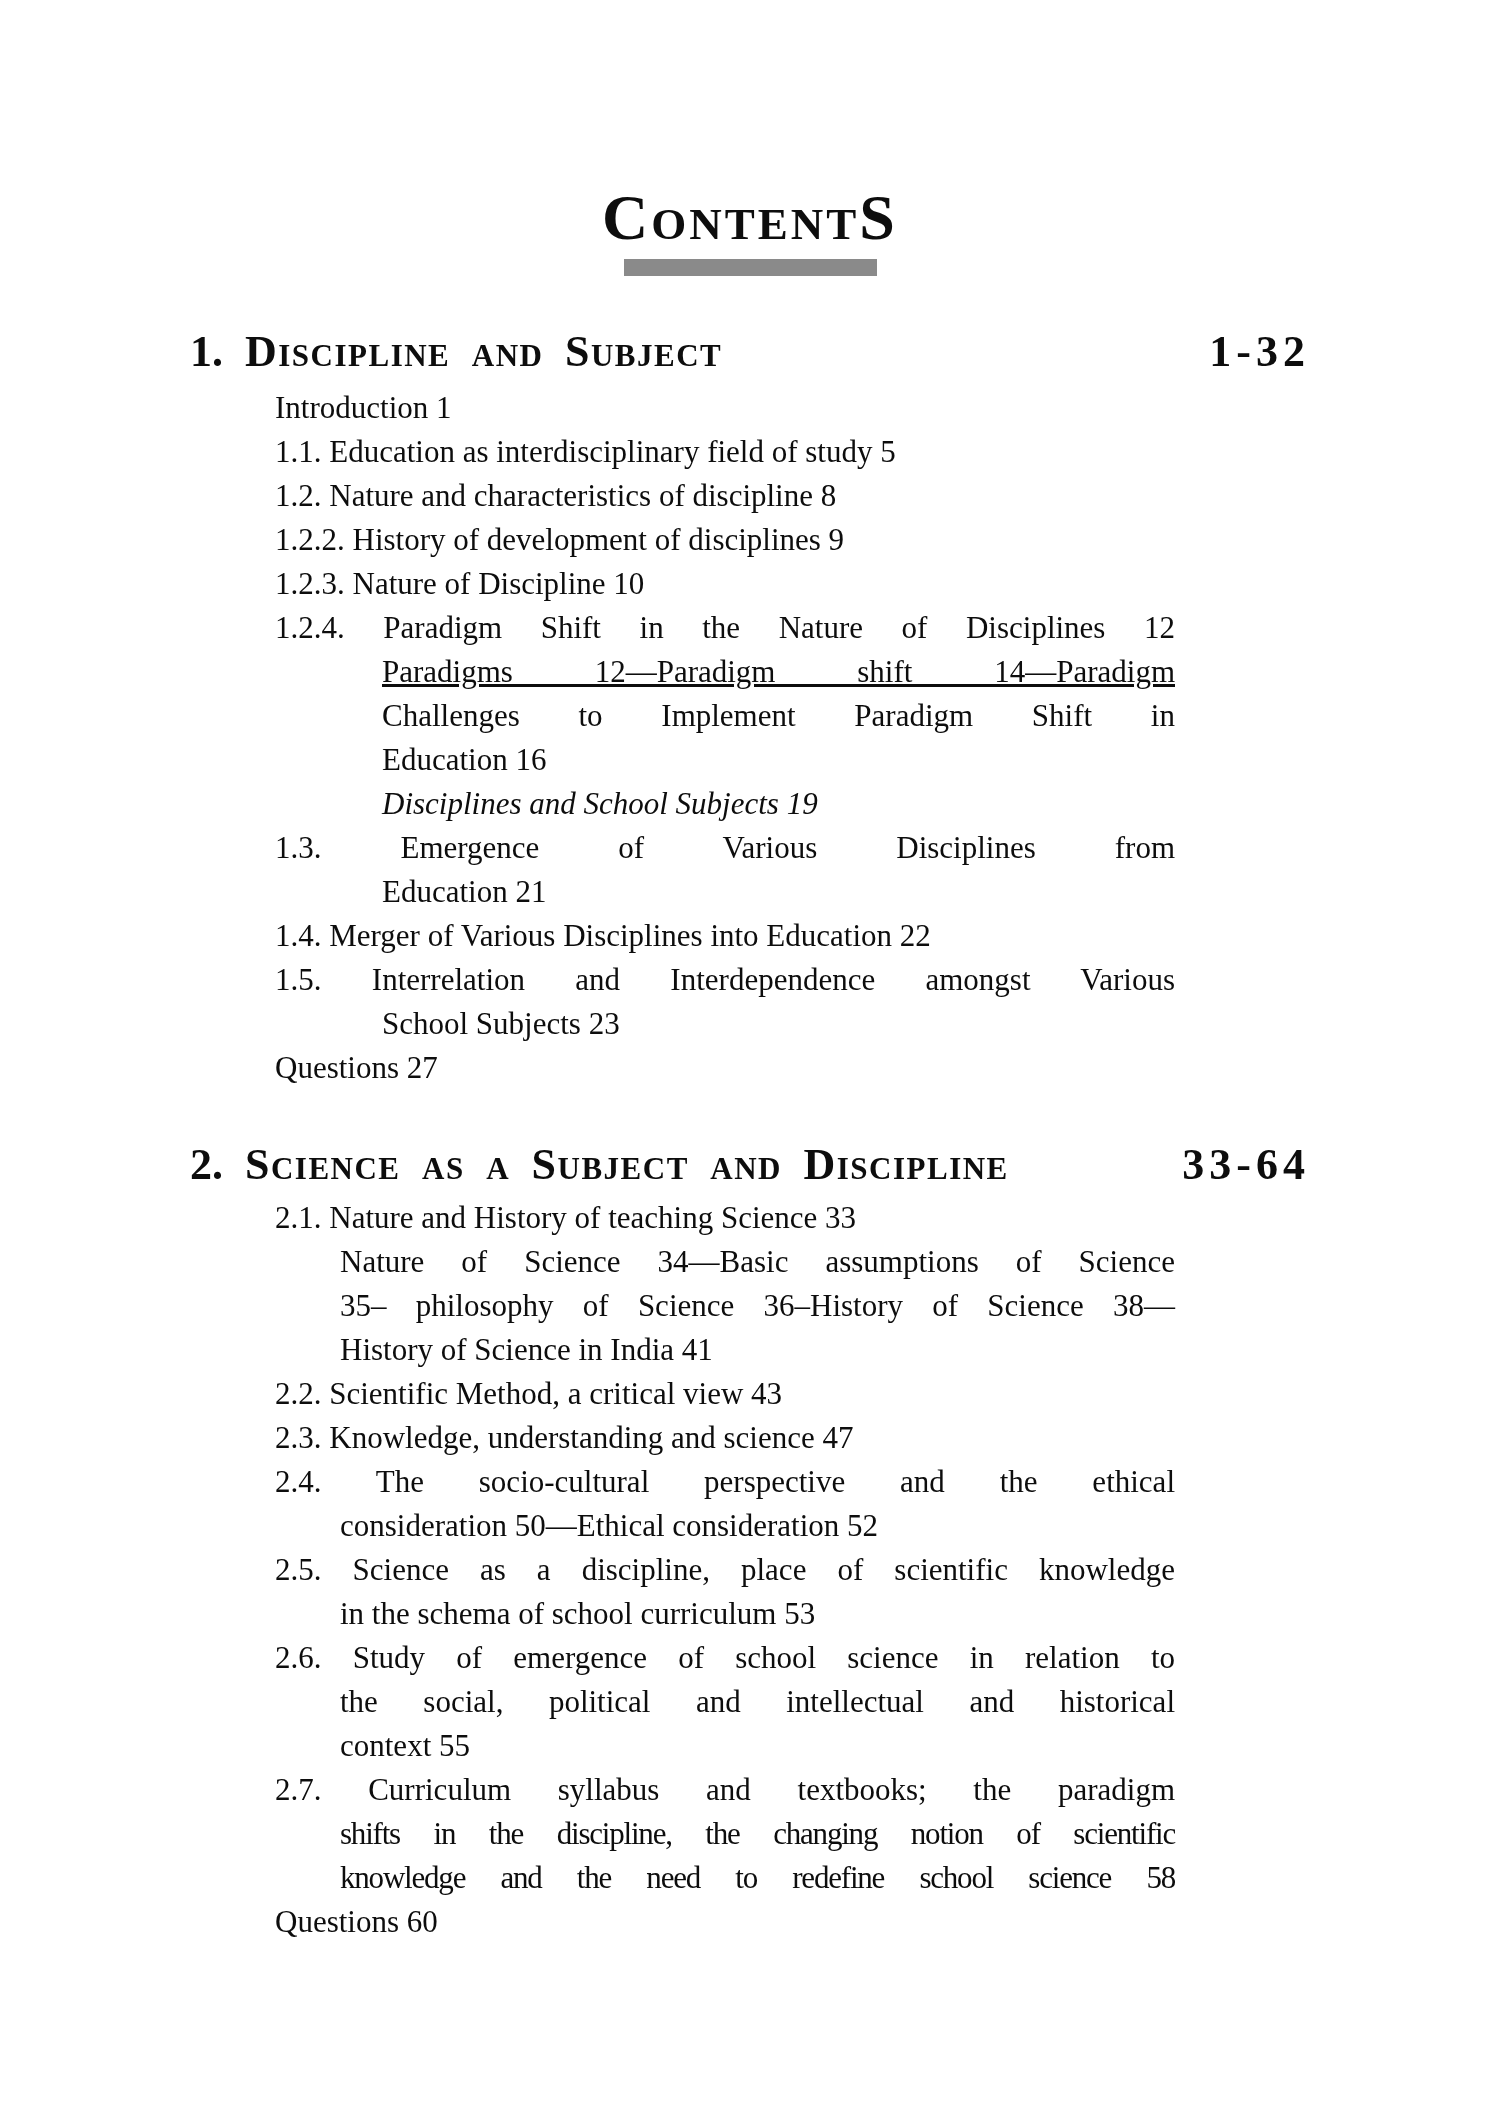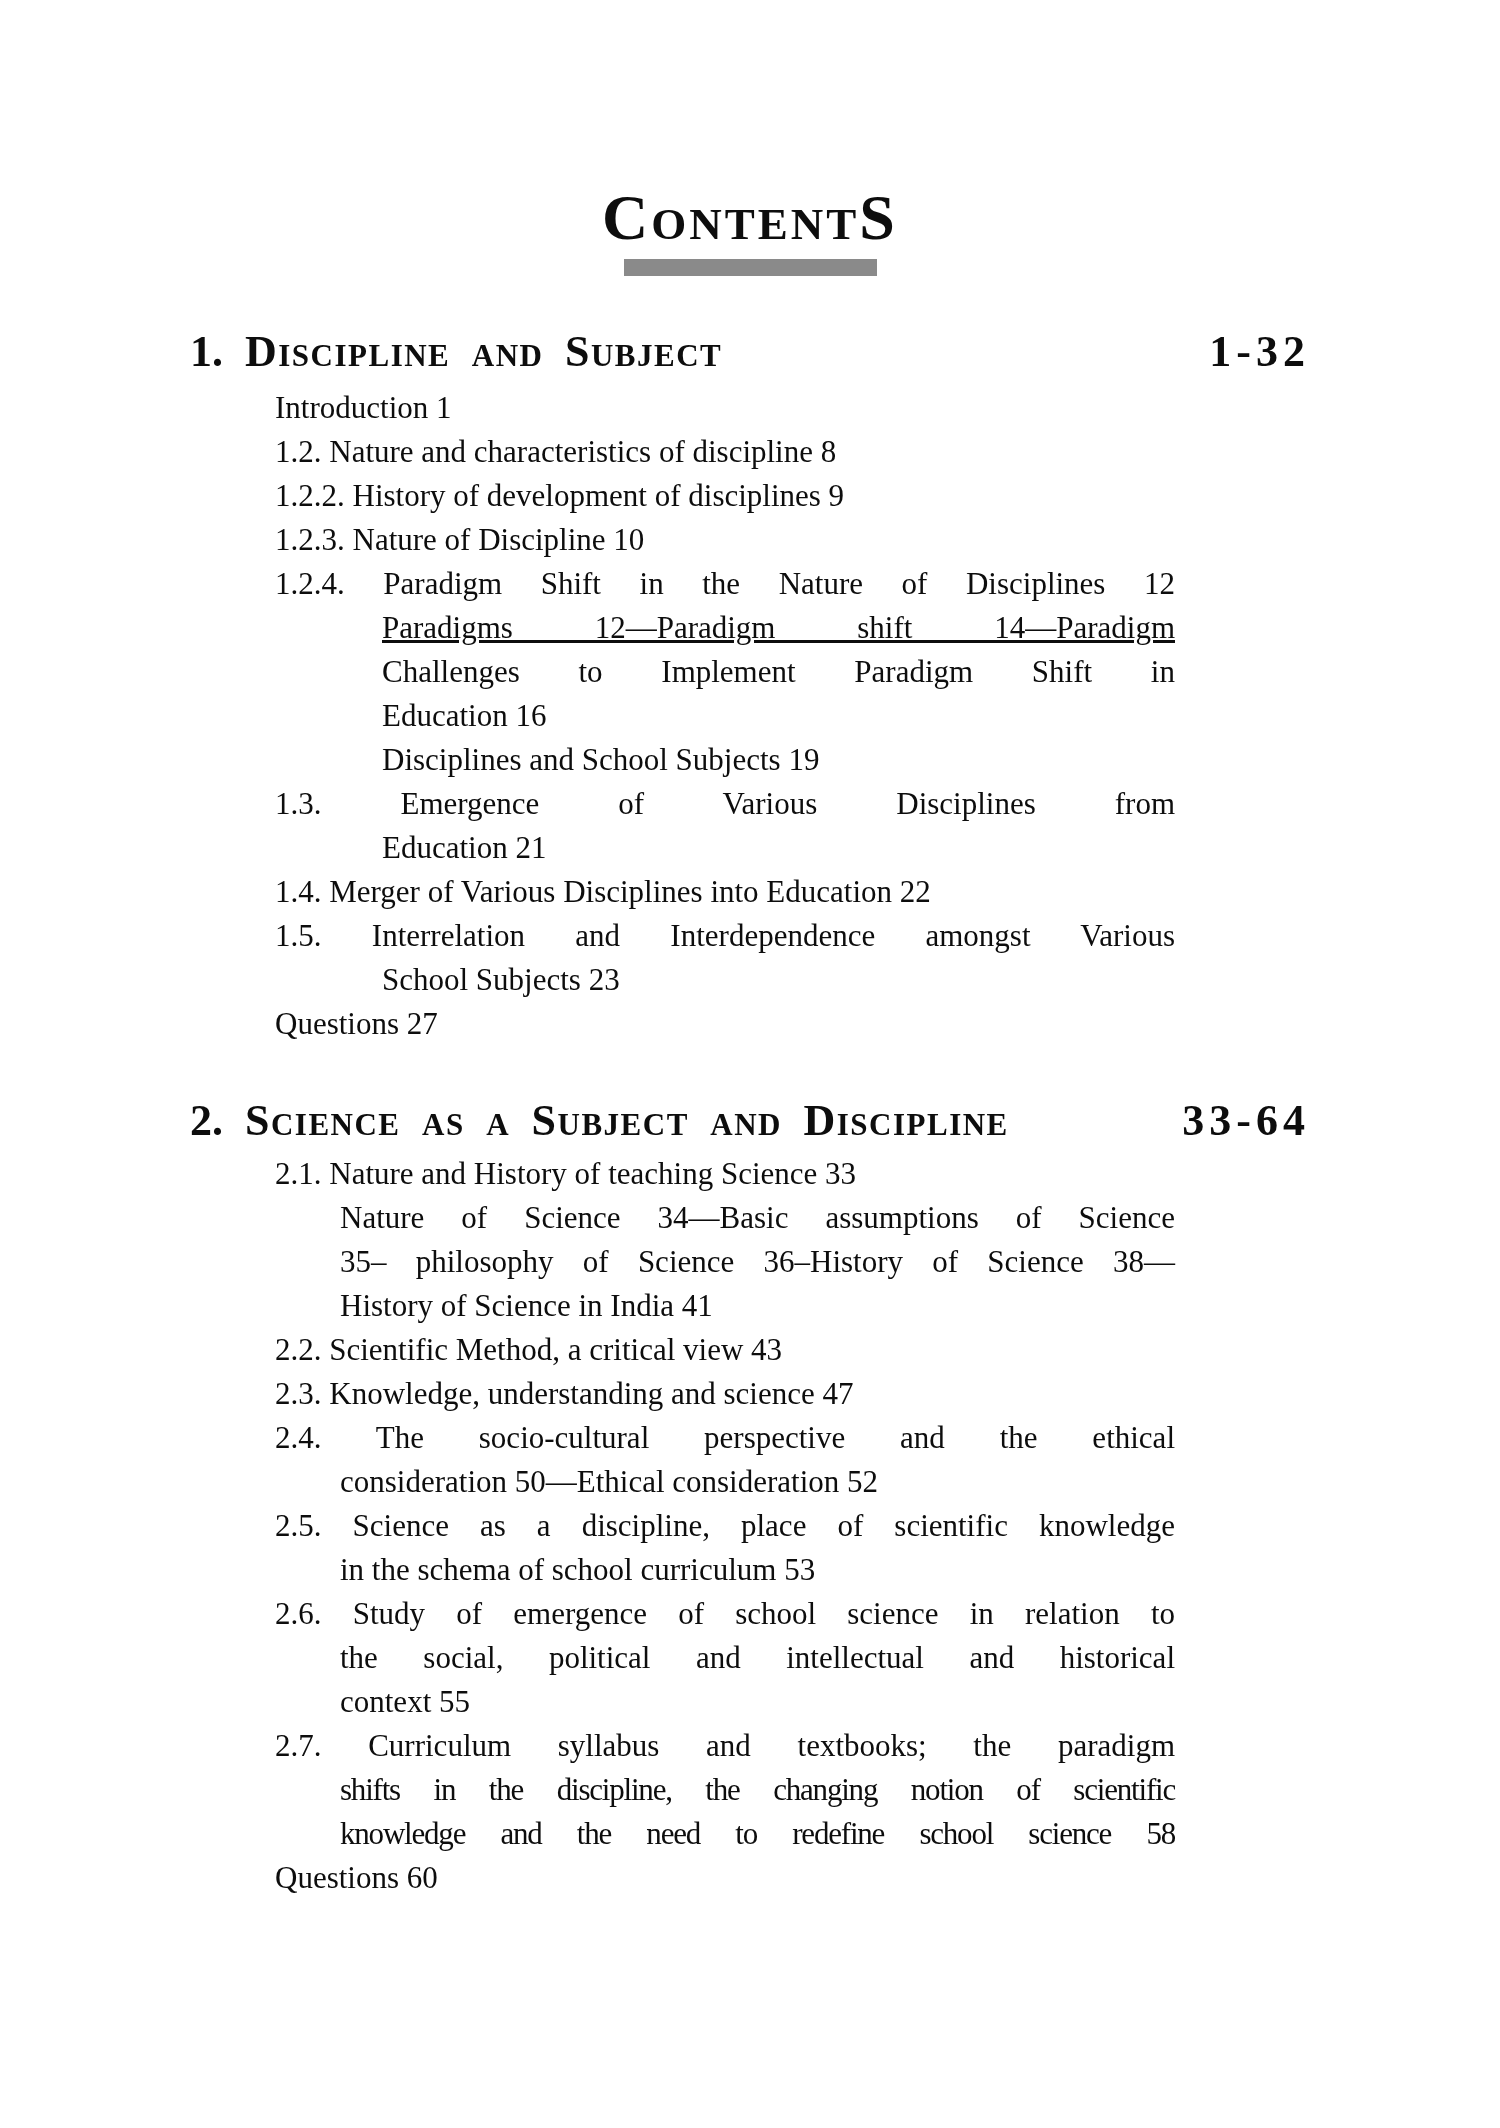--- a/index.html
+++ b/index.html
@@ -101,38 +101,41 @@
         <div class="chapter-heading">
           <span class="ch-num">1.</span>
           <span class="ch-title">Discipline and Subject</span>
           <span class="ch-pages">1-32</span>
         </div>
         <div class="chapter-entries">
           <div class="toc-entry">
             <div class="toc-line">Introduction 1</div>
           </div>
           <div class="toc-entry">
+            <div class="toc-line">1.1. Education as interdisciplinary field of study 5</div>
+          </div>
+          <div class="toc-entry">
             <div class="toc-line">1.2. Nature and characteristics of discipline 8</div>
           </div>
           <div class="toc-entry">
             <div class="toc-line">1.2.2. History of development of disciplines 9</div>
           </div>
           <div class="toc-entry">
             <div class="toc-line">1.2.3. Nature of Discipline 10</div>
           </div>
           <div class="toc-entry">
             <div class="toc-line stretch">1.2.4. Paradigm Shift in the Nature of Disciplines 12</div>
           </div>
           <div class="toc-note">
             <div class="toc-line stretch" style="margin-left: 107px; text-decoration: underline;">Paradigms 12—Paradigm shift 14—Paradigm</div>
             <div class="toc-line stretch" style="margin-left: 107px;">Challenges to Implement Paradigm Shift in</div>
             <div class="toc-line" style="margin-left: 107px;">Education 16</div>
           </div>
           <div class="toc-note">
-            <div class="toc-line" style="margin-left: 107px;">Disciplines and School Subjects 19</div>
+            <div class="toc-line" style="margin-left: 107px; font-style: italic;">Disciplines and School Subjects 19</div>
           </div>
           <div class="toc-entry">
             <div class="toc-line stretch">1.3. Emergence of Various Disciplines from</div>
             <div class="toc-line" style="margin-left: 107px;">Education 21</div>
           </div>
           <div class="toc-entry">
             <div class="toc-line">1.4. Merger of Various Disciplines into Education 22</div>
           </div>
           <div class="toc-entry">
             <div class="toc-line stretch">1.5. Interrelation and Interdependence amongst Various</div>

